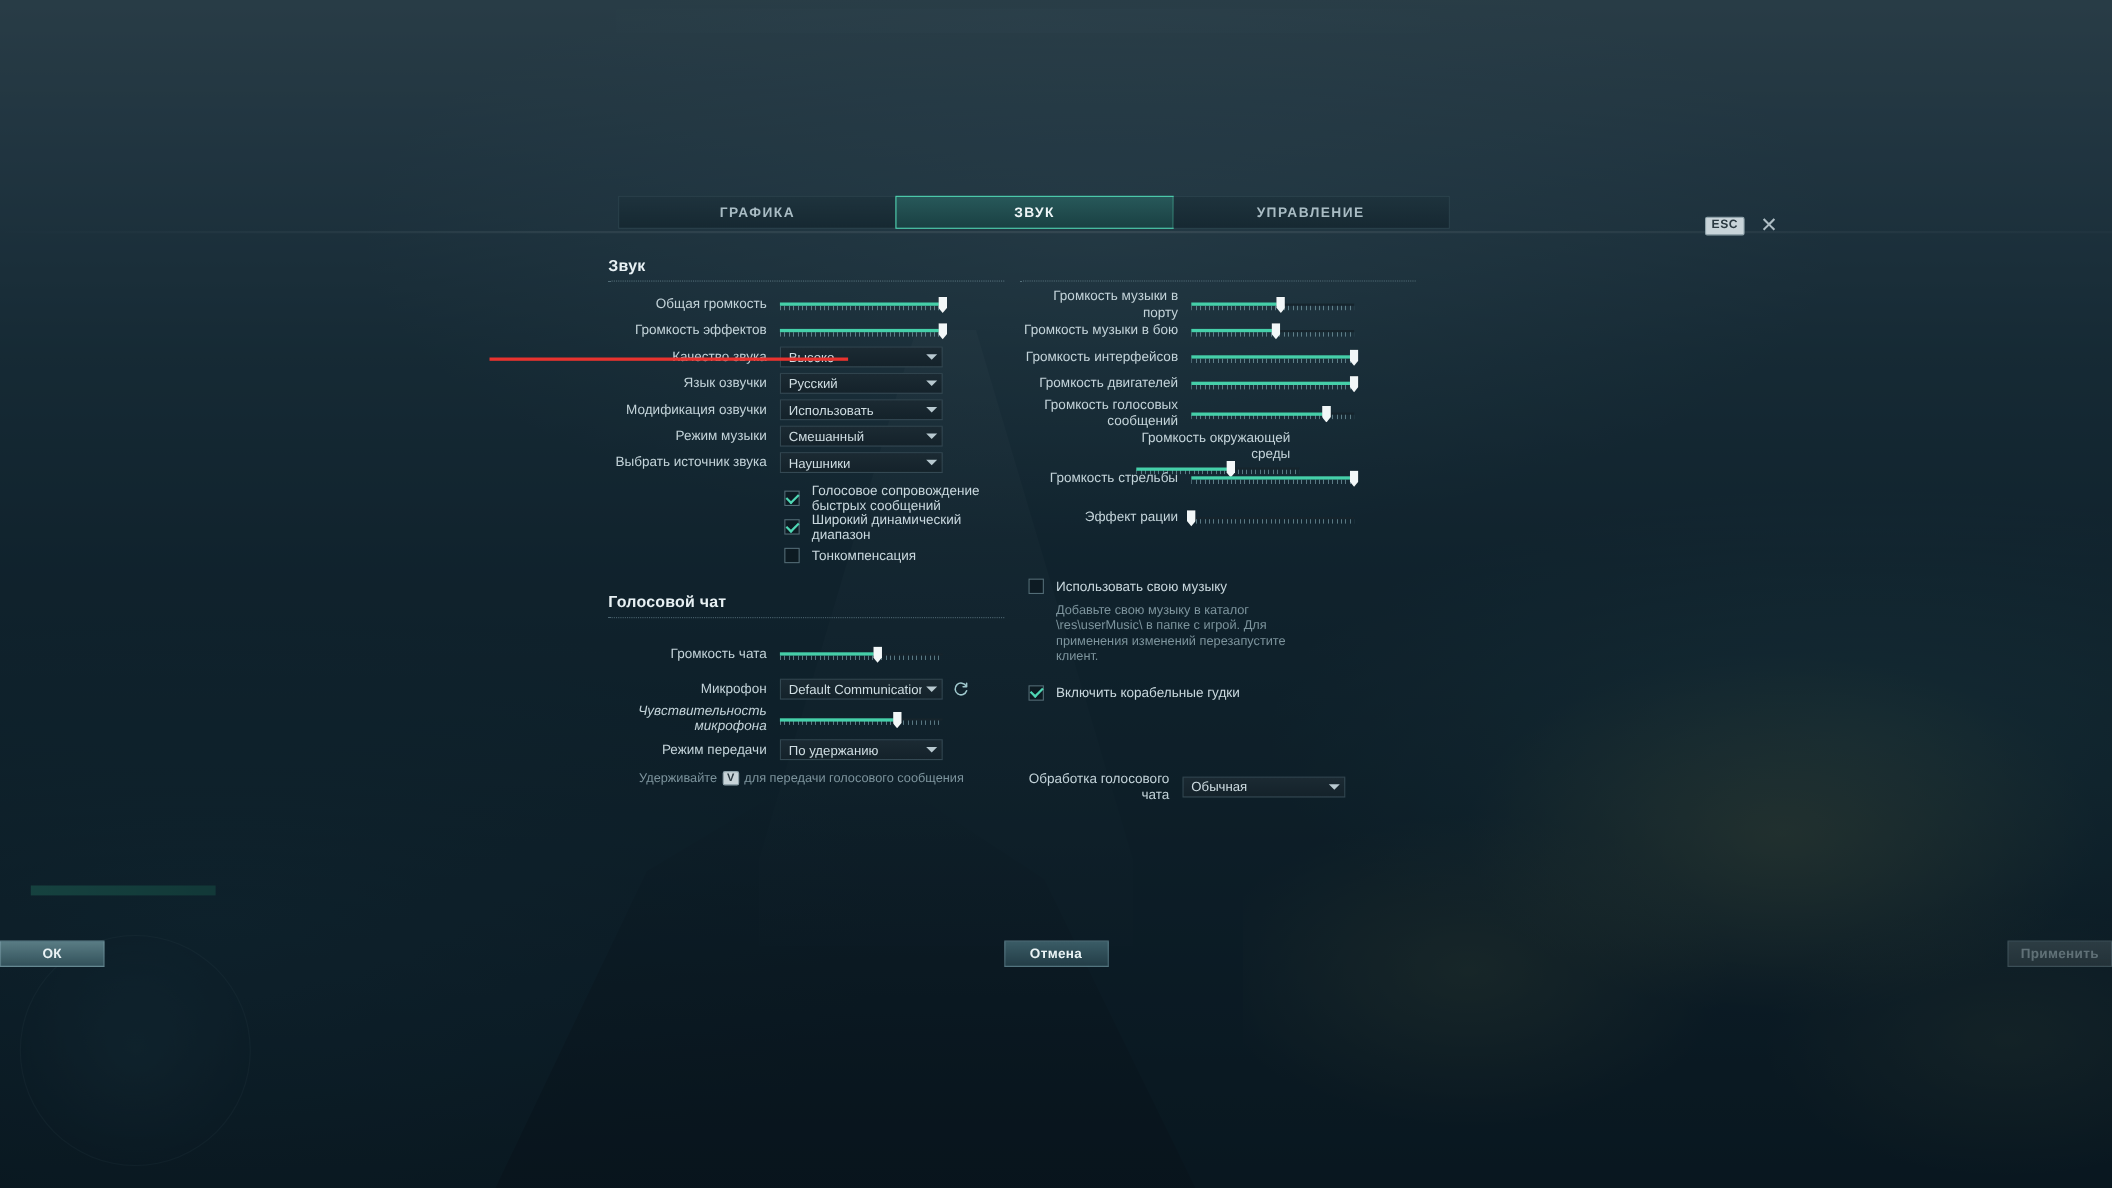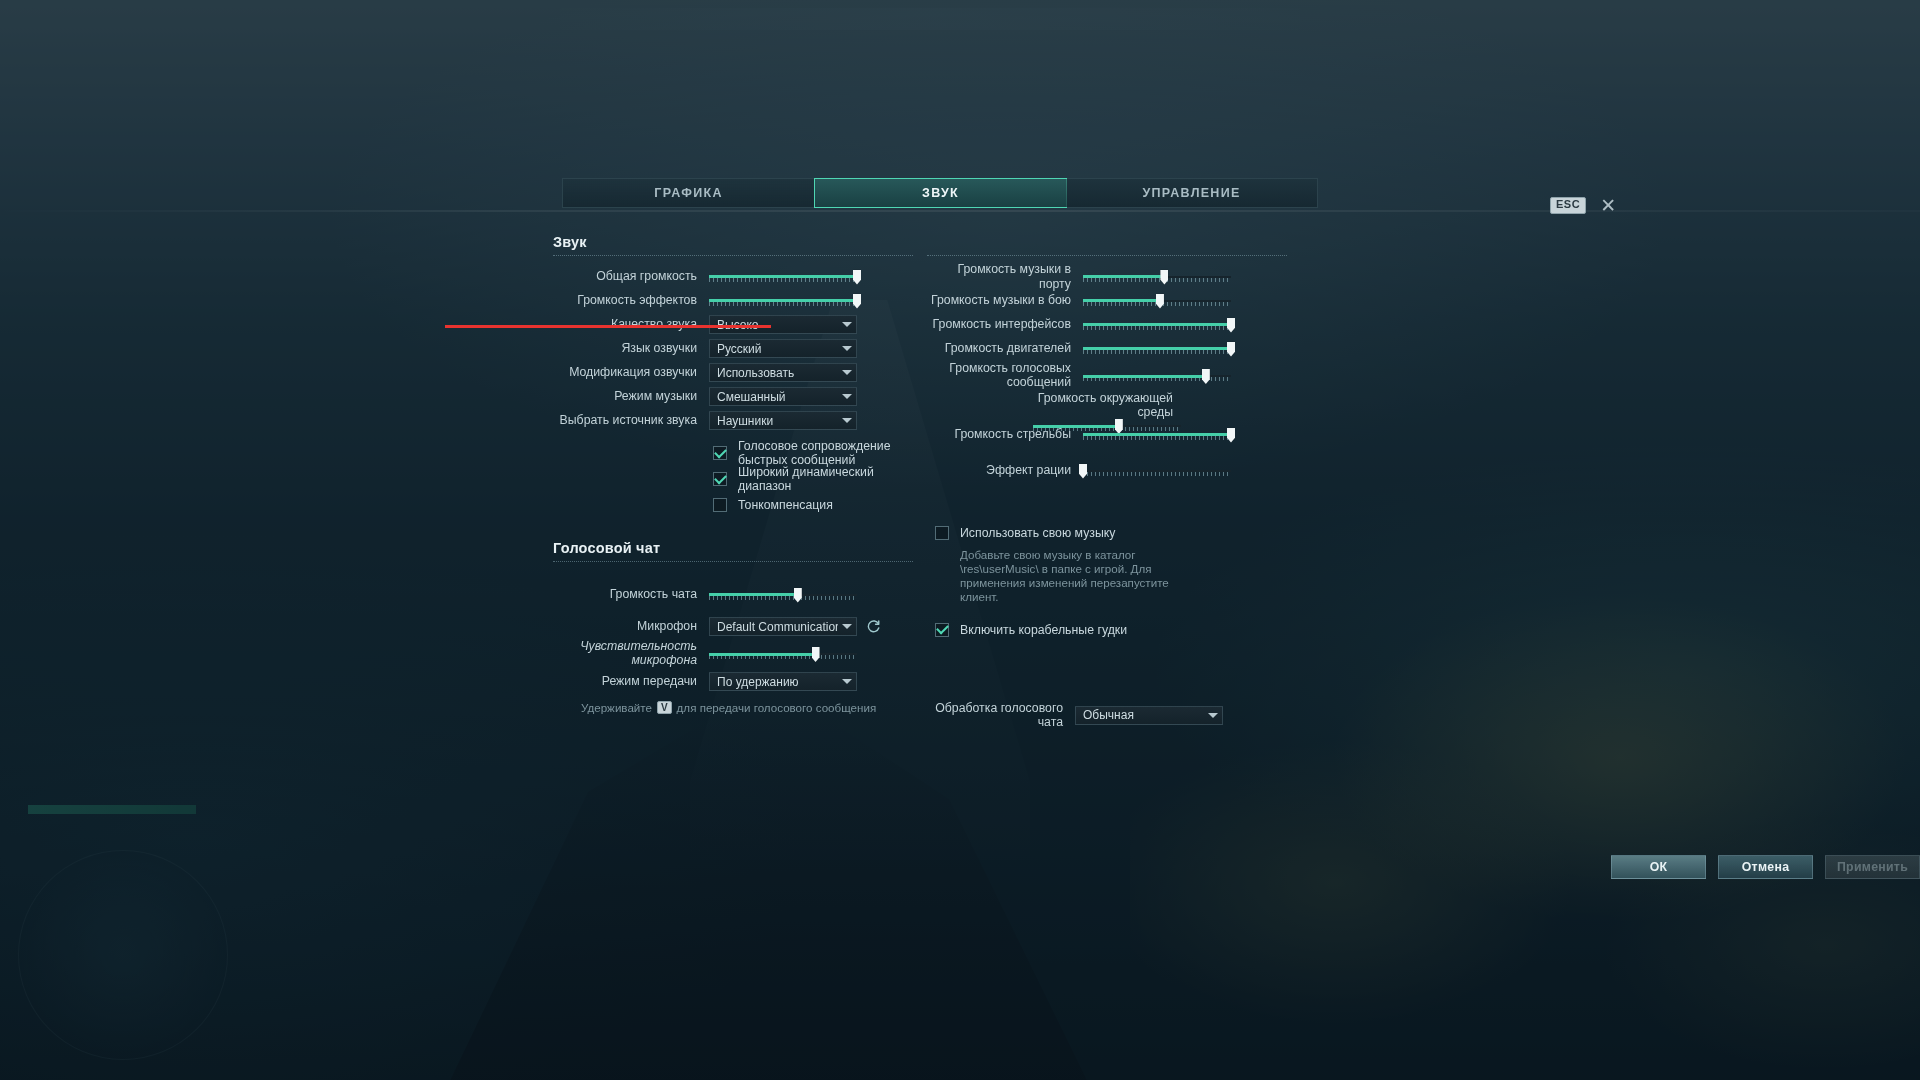--- a/index.html
+++ b/index.html
@@ -277,21 +277,21 @@
     left: 445px; top: 325px;
     width: 326px; height: 3px;
     background: #e8332f;
     z-index: 30;
   }
 
   
   #footer-buttons {
     position: absolute;
     left: 0; right: 0; top: 855px;
-    display: flex; justify-content: flex-end; gap: 12px;
+    display: flex; justify-content: space-between; gap: 12px;
   }
   .action-btn {
     width: 95px; height: 24px;
     display: flex; align-items: center; justify-content: center;
     font-size: 12.3px; font-weight: bold;
     color: #eaf3f5;
     letter-spacing: 0.3px;
     border: 1px solid rgba(140,175,188,0.40);
     background: linear-gradient(180deg, rgba(70,108,118,0.80), rgba(38,66,76,0.88));
     cursor: pointer;

